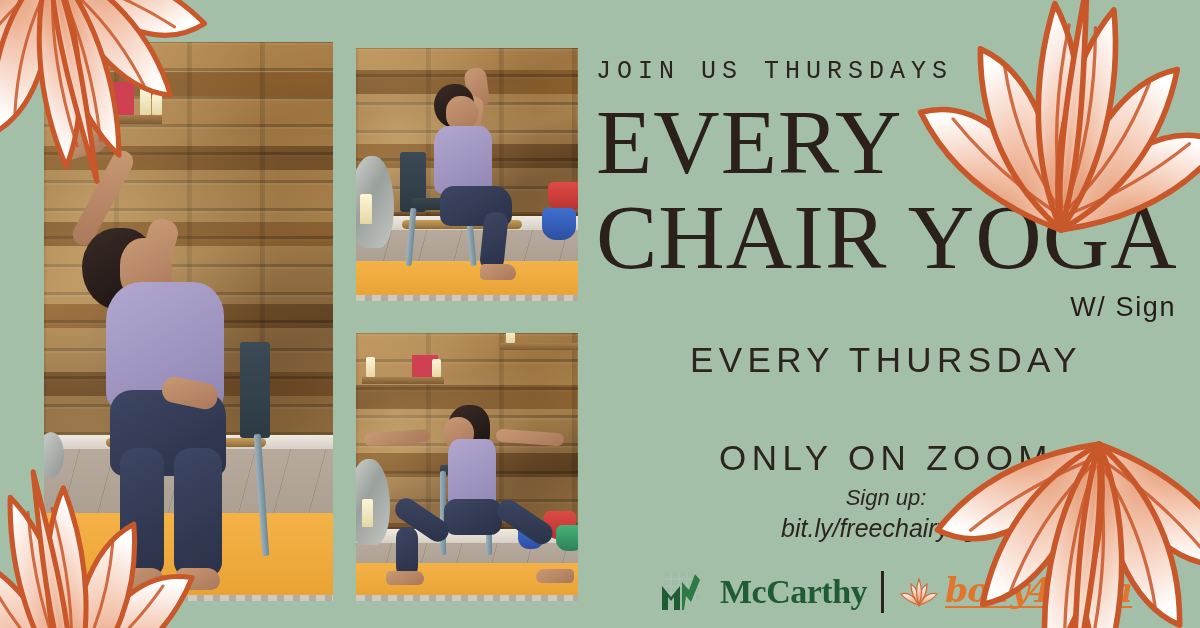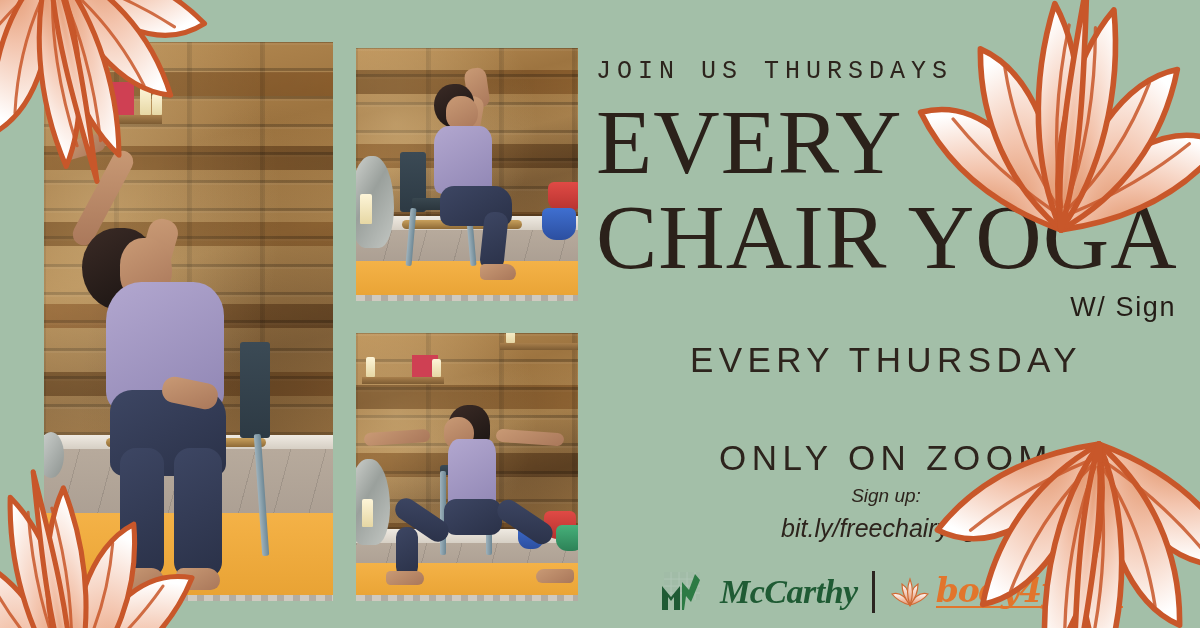--- a/index.html
+++ b/index.html
@@ -90,30 +90,30 @@
     font-size:27px; letter-spacing:1.6px; color:#241c16; }
 
   .sched { position:absolute; left:0; width:580px; text-align:center;
     color:#2d241d; }
   #sched-1 { top:324px; font-size:35px; letter-spacing:5.4px;margin-top:16px; }
   #sched-2 { top:391px; font-size:35px; letter-spacing:5.4px; }
   #sched-3 { top:438px; font-size:35px; letter-spacing:5.4px; }
 
   .signup { position:absolute; left:0; width:580px; text-align:center;
     font-style:italic; color:#2d241d; }
-  #signup-1 { top:485px; font-size:19px; }
+  #signup-1 { top:485px; font-size:22px; }
   #signup-2 { top:514px; font-size:25px; }
 
   
   #logos { position:absolute; left:660px; top:566px; width:430px; height:52px;
     display:flex; align-items:center; gap:14px; }
   #mark-mccarthy { position:relative; width:46px; height:44px; flex:none; }
   .mc-text { line-height:1; }
   .mc-name { font-family:"Liberation Serif", serif; font-weight:700;
-    font-size:34px; color:#1f5b34; letter-spacing:-.5px;font-style:italic; }
+    font-size:34px; color:#1f5b34; letter-spacing:-.5px; }
   .mc-sub { font-size:14.5px; color:#6f8a78; letter-spacing:.4px; margin-top:-2px; }
   #logo-divider { width:3px; height:42px; background:#2b2420; flex:none; }
   #logo-body4yoga { display:flex; align-items:center; gap:5px; }
   .b4y-text { font-family:"DejaVu Serif", serif; font-size:33px; font-weight:700;
     font-style:italic; color:#e2752c; letter-spacing:-1px;
     border-bottom:2px solid #e2752c; line-height:.92; }
 
   
   .lotus { position:absolute; }
   #lotus-tl { left:-78px; top:-86px; width:300px; height:300px; transform:rotate(168deg); }

